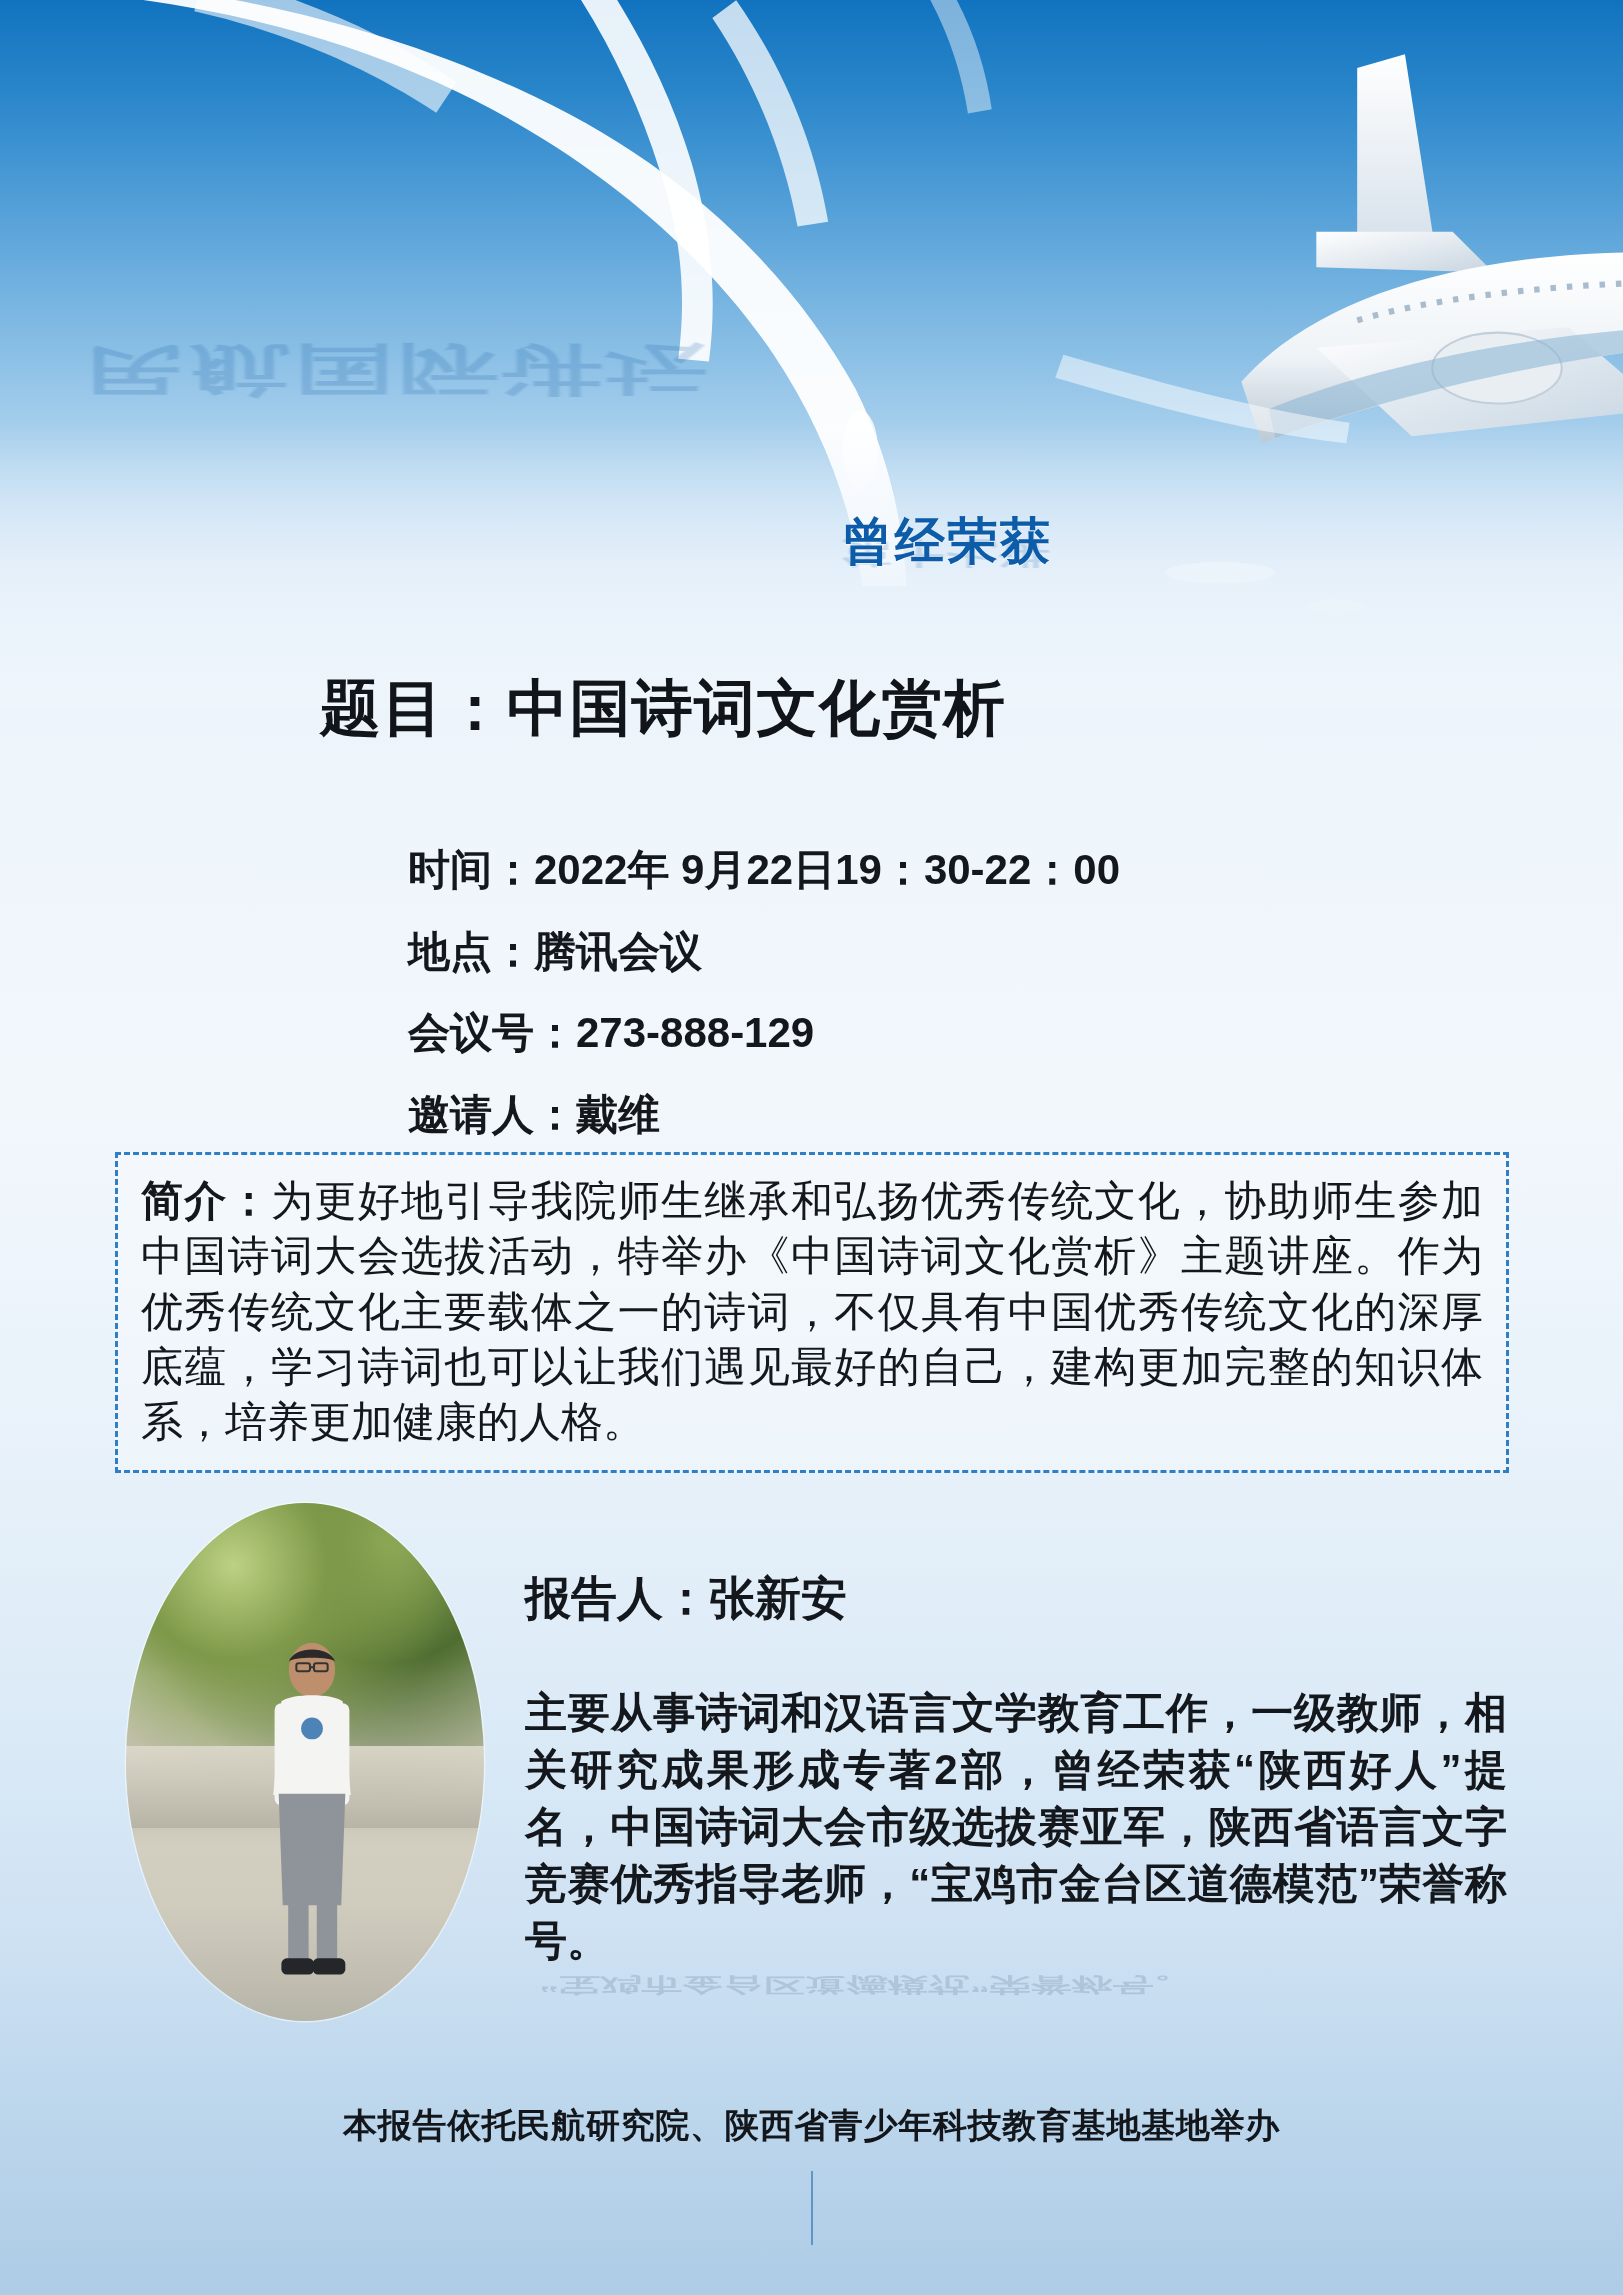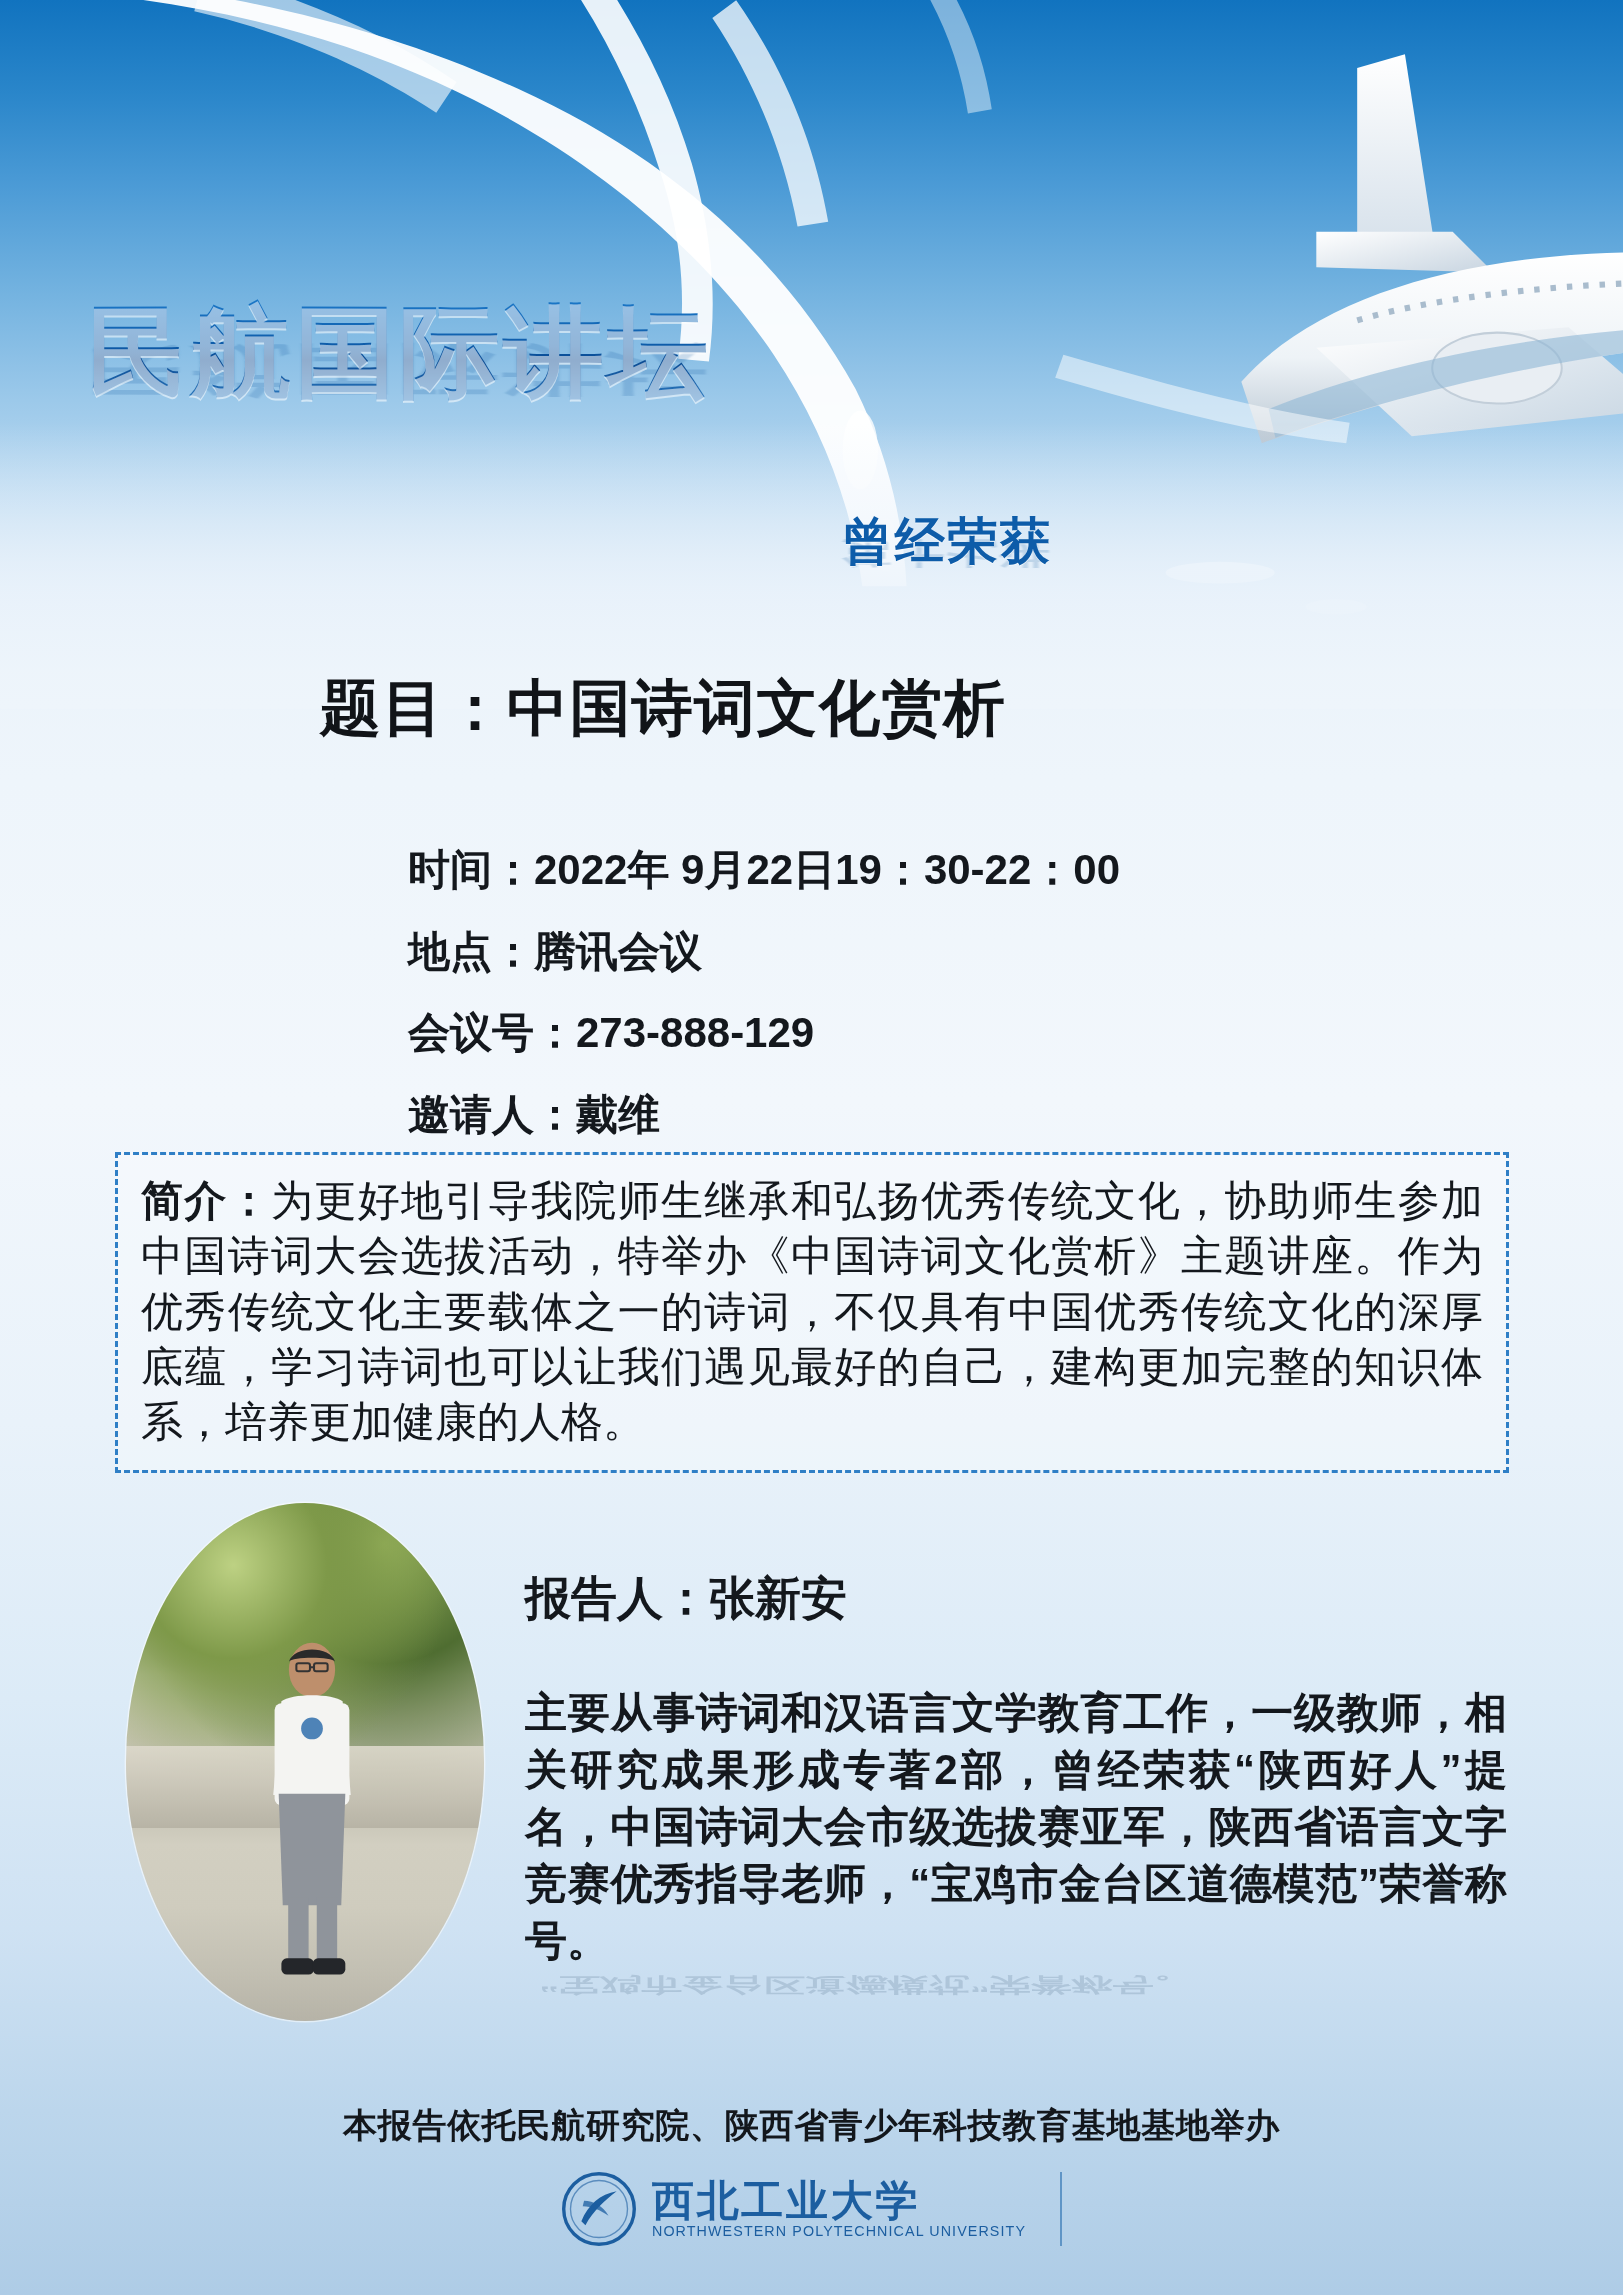--- a/index.html
+++ b/index.html
@@ -333,21 +333,20 @@
       <ellipse cx="1300" cy="840" rx="16" ry="40" opacity="0.6"></ellipse>
       <ellipse cx="1790" cy="880" rx="80" ry="16" opacity="0.55"></ellipse>
       <ellipse cx="1960" cy="930" rx="45" ry="11" opacity="0.4"></ellipse>
       <path d="M1380 0 C1420 60 1445 130 1455 200 L1420 206 C1410 140 1386 72 1350 14 Z" opacity="0.45"></path>
       <path d="M1560 560 C1700 600 1840 640 1980 660 L1975 690 C1830 675 1690 635 1548 594 Z" opacity="0.5"></path>
     </g>
   </svg>
   <div class="sky-fade"></div>
 
   <div class="main-title-shadow">民航国际讲坛</div>
-  <div class="main-title">民航国际讲坛</div>
   <div class="sub-title-shadow">第十七讲</div>
   <div class="sub-title">曾经荣获</div>
 
   <div class="topic">题目：中国诗词文化赏析</div>
 
   <div class="info">
     <div>时间：2022年 9月22日19：30-22：00</div>
     <div>地点：腾讯会议</div>
     <div>会议号：273-888-129</div>
     <div>邀请人：戴维</div>
@@ -379,31 +378,19 @@
     </div>
   </div>
 
   <div class="speaker-name">报告人：张新安</div>
   <div class="speaker-bio">主要从事诗词和汉语言文学教育工作，一级教师，相关研究成果形成专著2部，曾经荣获“陕西好人”提名，中国诗词大会市级选拔赛亚军，陕西省语言文字竞赛优秀指导老师，“宝鸡市金台区道德模范”荣誉称号。</div>
   <div class="bio-reflection">“宝鸡市金台区道德模范”荣誉称号。</div>
 
   <div class="footer-note">本报告依托民航研究院、陕西省青少年科技教育基地基地举办</div>
 
   <div class="logos">
-    <div class="logo-unit">
-      <svg class="logo-mark" viewBox="0 0 112 112">
-        <circle cx="56" cy="56" r="52" fill="none" stroke="#1c5ea0" stroke-width="5"></circle>
-        <path d="M30 74 C40 50 58 34 82 30 C64 44 48 58 36 80 Z" fill="#1c5ea0"></path>
-        <path d="M34 44 C48 44 62 52 70 66 C58 58 46 52 32 52 Z" fill="#1c5ea0" opacity="0.75"></path>
-        <circle cx="56" cy="56" r="42" fill="none" stroke="#1c5ea0" stroke-width="2" opacity="0.6"></circle>
-      </svg>
-      <div>
-        <div class="logo-text-cn">西北工业大学</div>
-        <div class="logo-text-en">NORTHWESTERN POLYTECHNICAL UNIVERSITY</div>
-      </div>
-    </div>
 
     <div class="logo-divider"></div>
 
   </div>
 
 </div>
 
 
 </body></html>

